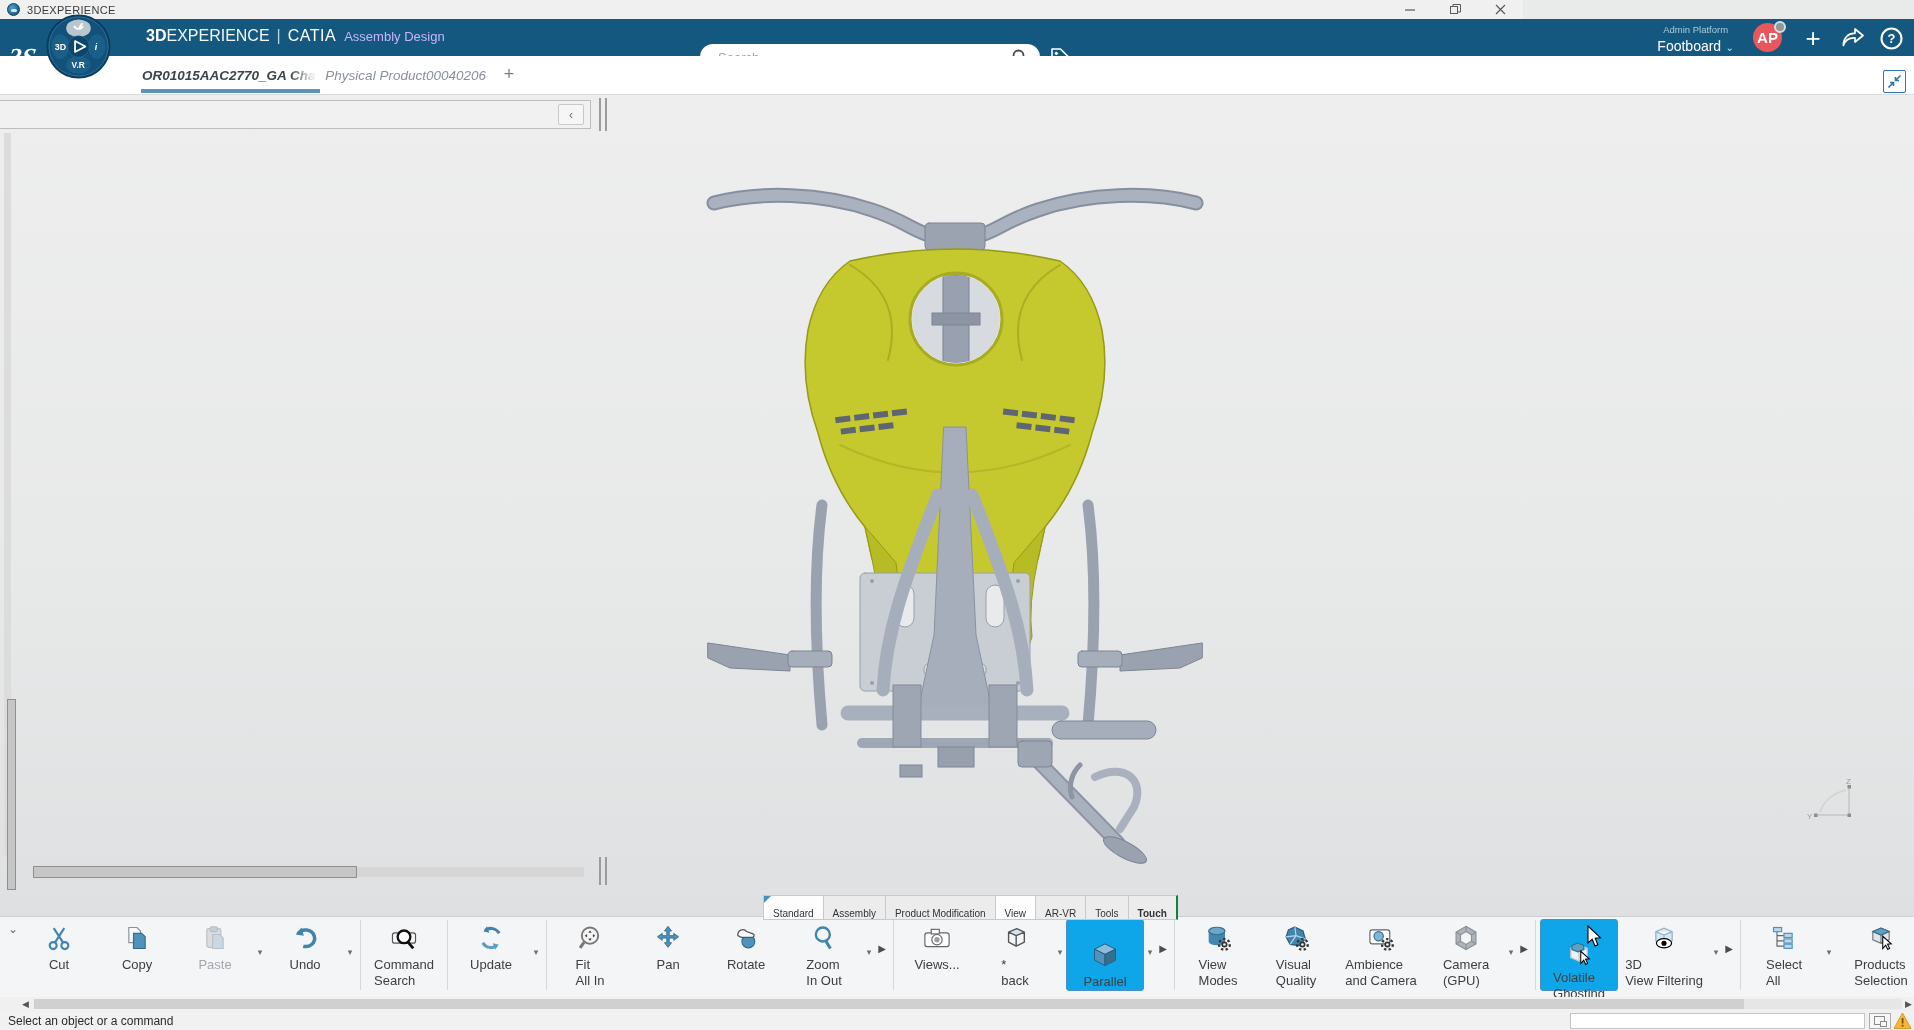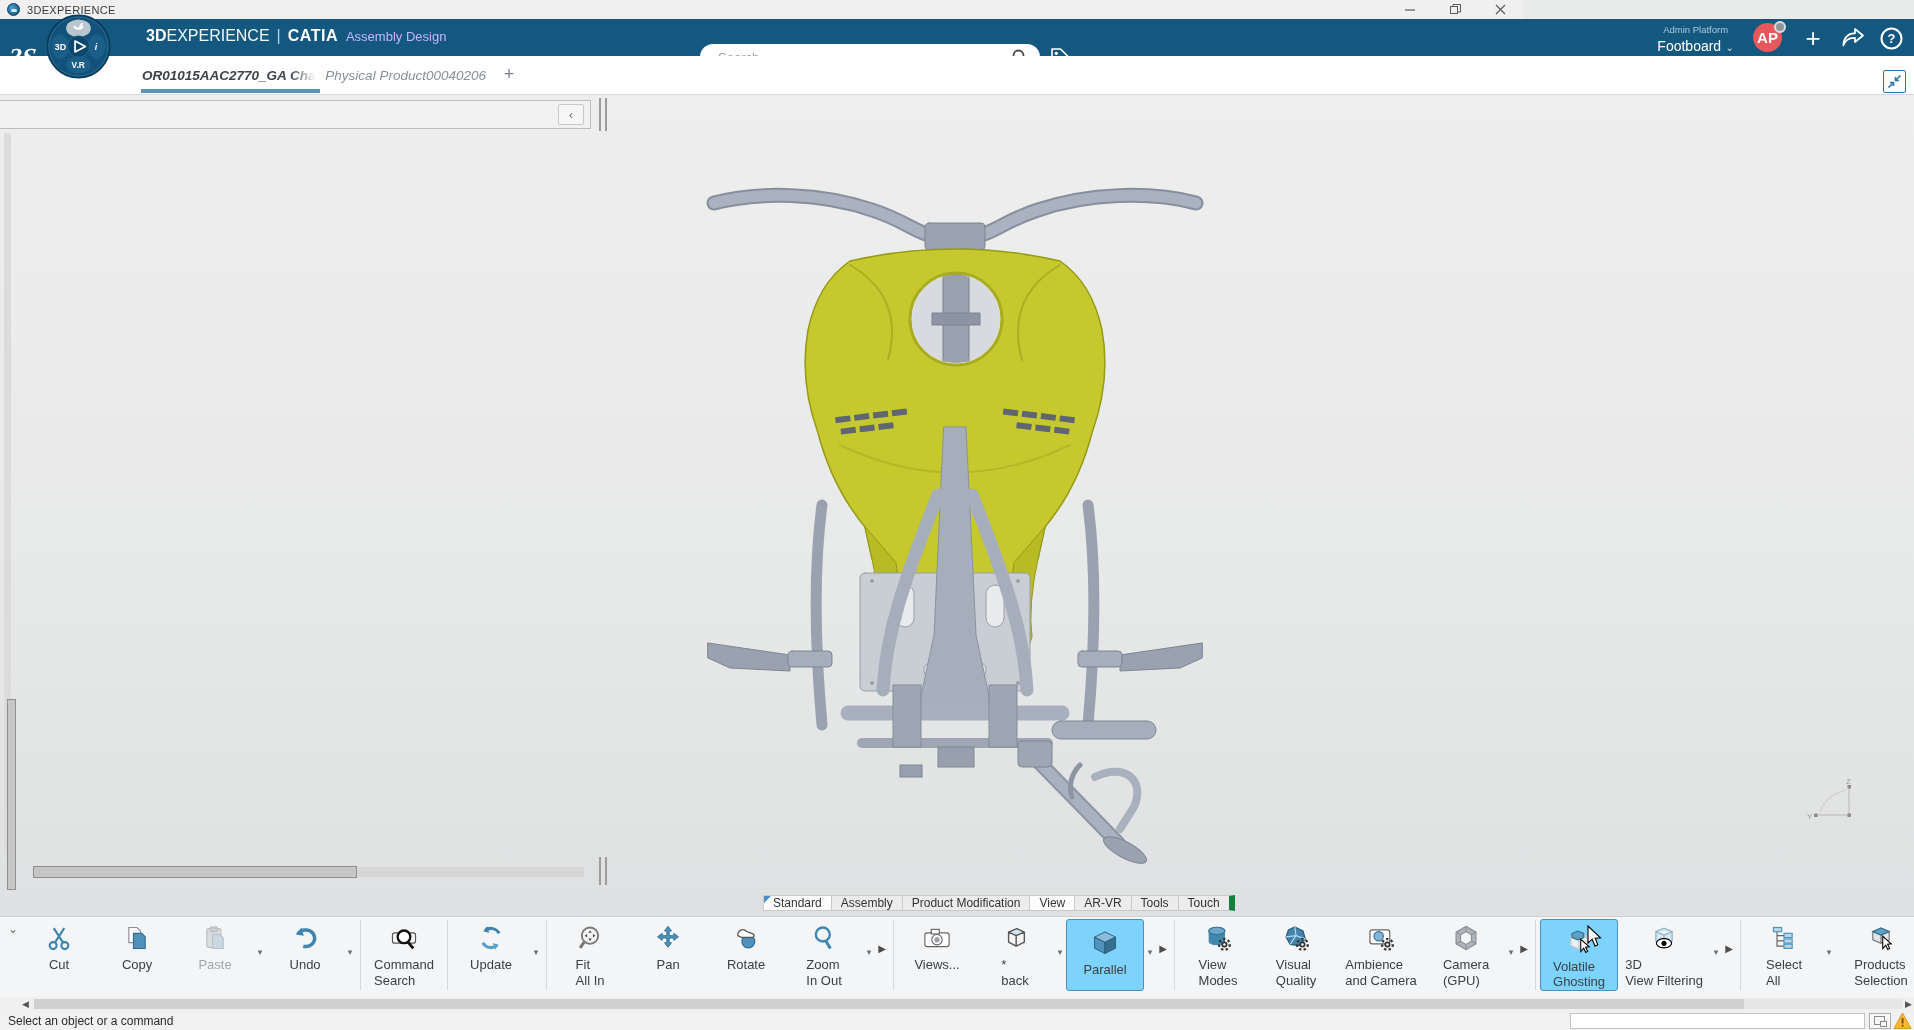--- a/index.html
+++ b/index.html
@@ -18,21 +18,21 @@
   .win-controls { position:absolute; right:0; top:0; height:19px; display:flex; }
   .win-btn { width:45px; height:19px; display:flex; align-items:center; justify-content:center; }
   .win-btn svg { display:block; }
 
   
   .header { position:absolute; left:0; top:19px; width:1914px; height:37px; background:#15587f; }
   .brand { position:absolute; left:146px; top:8px; white-space:nowrap; color:#fff; font-size:16px; }
   .brand .bold { font-weight:bold; }
   .brand .light { font-weight:normal; color:#f2f7fa; }
   .brand .divider { margin:0 7px; color:#bcd6e4; font-weight:300; }
-  .brand .app { font-weight:bold; letter-spacing:.5px; }
+  .brand .app { font-weight:normal; letter-spacing:.5px; }
   .brand .wb { font-size:13px; color:#c4b5fd; margin-left:8px; }
   .ds-logo { position:absolute; left:10px; top:21px; }
 
   .search-wrap { position:absolute; left:700px; top:25px; width:340px; height:26px;
     background:#fff; border-radius:13px; display:flex; align-items:center; }
   .search-input { flex:1; border:none; outline:none; background:transparent;
     font-size:13px; color:#333; padding-left:18px; font-family:"Liberation Sans",sans-serif; }
   .search-input::placeholder { color:#9aa0a6; }
   .search-glass { margin-right:12px; }
   .tag-btn { position:absolute; left:1048px; top:26px; }
@@ -87,41 +87,41 @@
     background:#c6c6c6; border:1px solid #8f8f8f; }
   .hscroll-track { position:absolute; left:33px; top:772px; width:551px; height:10px; background:#d6d6d6; }
   .hscroll-thumb { position:absolute; left:0px; top:-1px; width:324px; height:12px;
     background:#c6c6c6; border:1px solid #8f8f8f; }
 
   .model { position:absolute; left:700px; top:70px; }
   .triad { position:absolute; left:1806px; top:682px; }
 
   
   .abar-tabs { position:absolute; left:763px; top:895px; display:flex; z-index:6; }
-  .abar-tab { height:16px; padding:0 9px; font-size:12px; color:#333; background:#ececec;
-    border:1px solid #c9c9c9; border-right:none; display:flex; align-items:flex-start; position:relative; }
-  .abar-tab:last-child { border-right:6px solid #15803d; }
+  .abar-tab { height:25px; padding:0 9px; font-size:10px; color:#333; background:#ececec;
+    border:1px solid #c9c9c9; border-right:none; display:flex; align-items:flex-end; position:relative; }
+  .abar-tab:last-child { border-right:2px solid #15803d;font-weight:bold; }
   .abar-tab.active { background:#fdfdfd; }
   .abar-tab .corner { position:absolute; left:0; top:0; width:0; height:0;
     border-left:7px solid #4a90c2; border-bottom:7px solid transparent; }
 
   
   .toolbar { position:absolute; left:0; top:916px; width:1914px; height:81px;
     background:#f4f5f6; border-top:1px solid #cfcfcf; display:flex; align-items:flex-start; }
   .tb-collapse { width:22px; height:16px; margin:4px 2px 0 8px; color:#6d6d6d; font-size:12px;
     display:flex; align-items:center; justify-content:center; }
   .titem { display:flex; flex-direction:column; align-items:center; width:78px;
     padding-top:5px; flex:none; }
   .titem.wide { width:92px; }
   .titem .ticon { height:32px; display:flex; align-items:center; justify-content:center; }
   .titem .tlabel { margin-top:3px; font-size:13px; color:#3c4043; text-align:left;
     line-height:1.2; white-space:pre-line; }
   .titem.disabled .tlabel { color:#a3a8ad; }
-  .titem.activebox { border:1px solid #4a90c2; border-radius:3px; background:#7dd3fc;
-    height:72px; margin-top:2px; padding-top:7px; }
+  .titem.activebox { border:1px solid #4a90c2; border-radius:3px; background:#0ea5e9;
+    height:72px; margin-top:2px; padding-top:19px; }
   .dd { flex:none; width:12px; color:#6a6f75; font-size:9px; padding-top:30px; text-align:center; }
   .expander { flex:none; width:14px; color:#4d4d4d; font-size:10px; padding-top:26px; text-align:center; }
   .tsep { flex:none; width:1px; height:70px; background:#d8d8d8; margin:3px 4px 0 4px; }
 
   
   .tb-scroll { position:absolute; left:0; top:997px; width:1914px; height:15px; background:#f0f0f0; }
   .tb-scroll .arrow { position:absolute; top:2px; font-size:9px; color:#555; }
   .tb-scroll .track { position:absolute; left:34px; top:2px; width:1868px; height:10px; background:#e6e6e6; }
   .tb-scroll .thumb { position:absolute; left:0; top:0; width:1710px; height:10px; background:#d0d0d0; }
 

